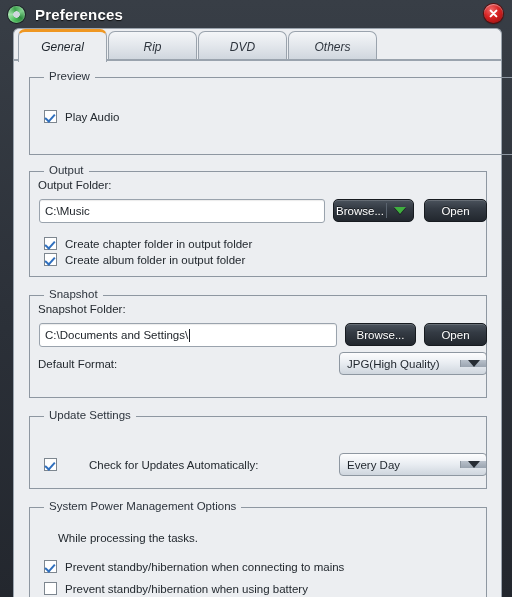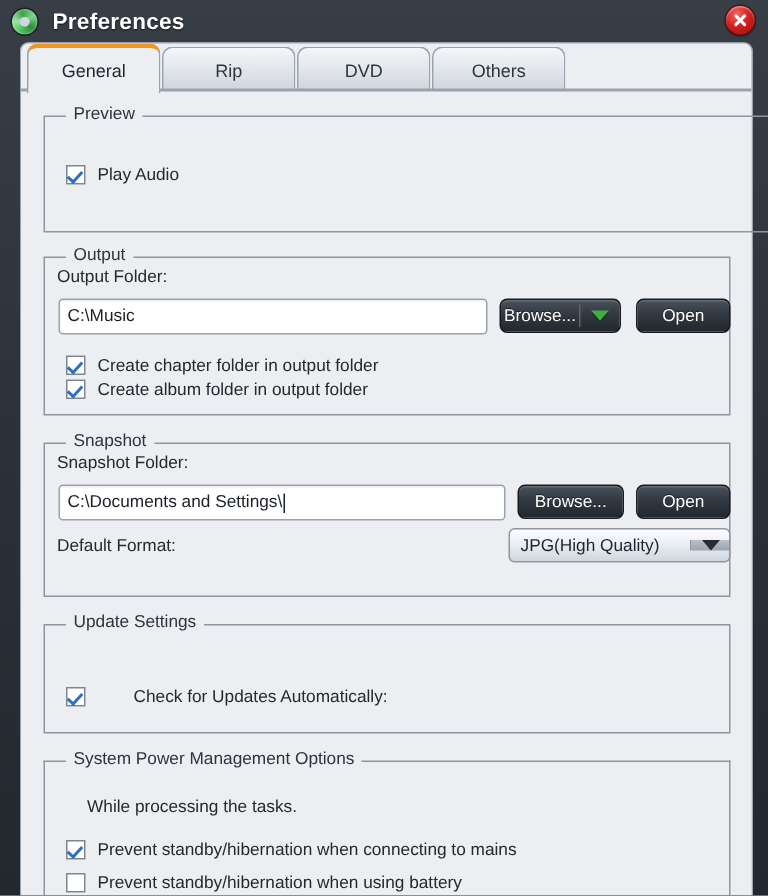--- a/index.html
+++ b/index.html
@@ -84,20 +84,21 @@
     box-sizing: border-box;
   }
 
   
   .tabstrip {
     position: relative;
     height: 31px;
     padding-left: 4px;
     box-sizing: border-box;
     background: transparent;
+    font-style: italic;
   }
   .tab {
     position: absolute;
     top: 2px;
     height: 31px;
     box-sizing: border-box;
     display: flex;
     align-items: center;
     justify-content: center;
     font-size: 12px;
@@ -399,20 +400,26 @@
         </span>
       </div>
 
       <div class="group" style="left:15px; top:355px; width:458px; height:73px;">
         <div class="group-title">Update Settings</div>
       </div>
       <div class="cbrow" style="left:30px; top:397px;gap:24px;">
         <span class="cbox checked"></span>
         <span class="cblabel">Check for Updates Automatically:</span>
       </div>
+      <div class="combo" style="left:325px; top:392px; width:148px; height:23px;">
+        <span class="cval">Every Day</span>
+        <span class="cbtn">
+          <span class="tri-dark"></span>
+        </span>
+      </div>
 
       <div class="group" style="left:15px; top:446px; width:458px; height:123px; border-bottom:none;">
         <div class="group-title">System Power Management Options</div>
       </div>
       <div class="lbl" style="left:44px; top:471px;">While processing the tasks.</div>
       <div class="cbrow" style="left:30px; top:499px;">
         <span class="cbox checked"></span>
         <span class="cblabel">Prevent standby/hibernation when connecting to mains</span>
       </div>
       <div class="cbrow" style="left:30px; top:521px;">

